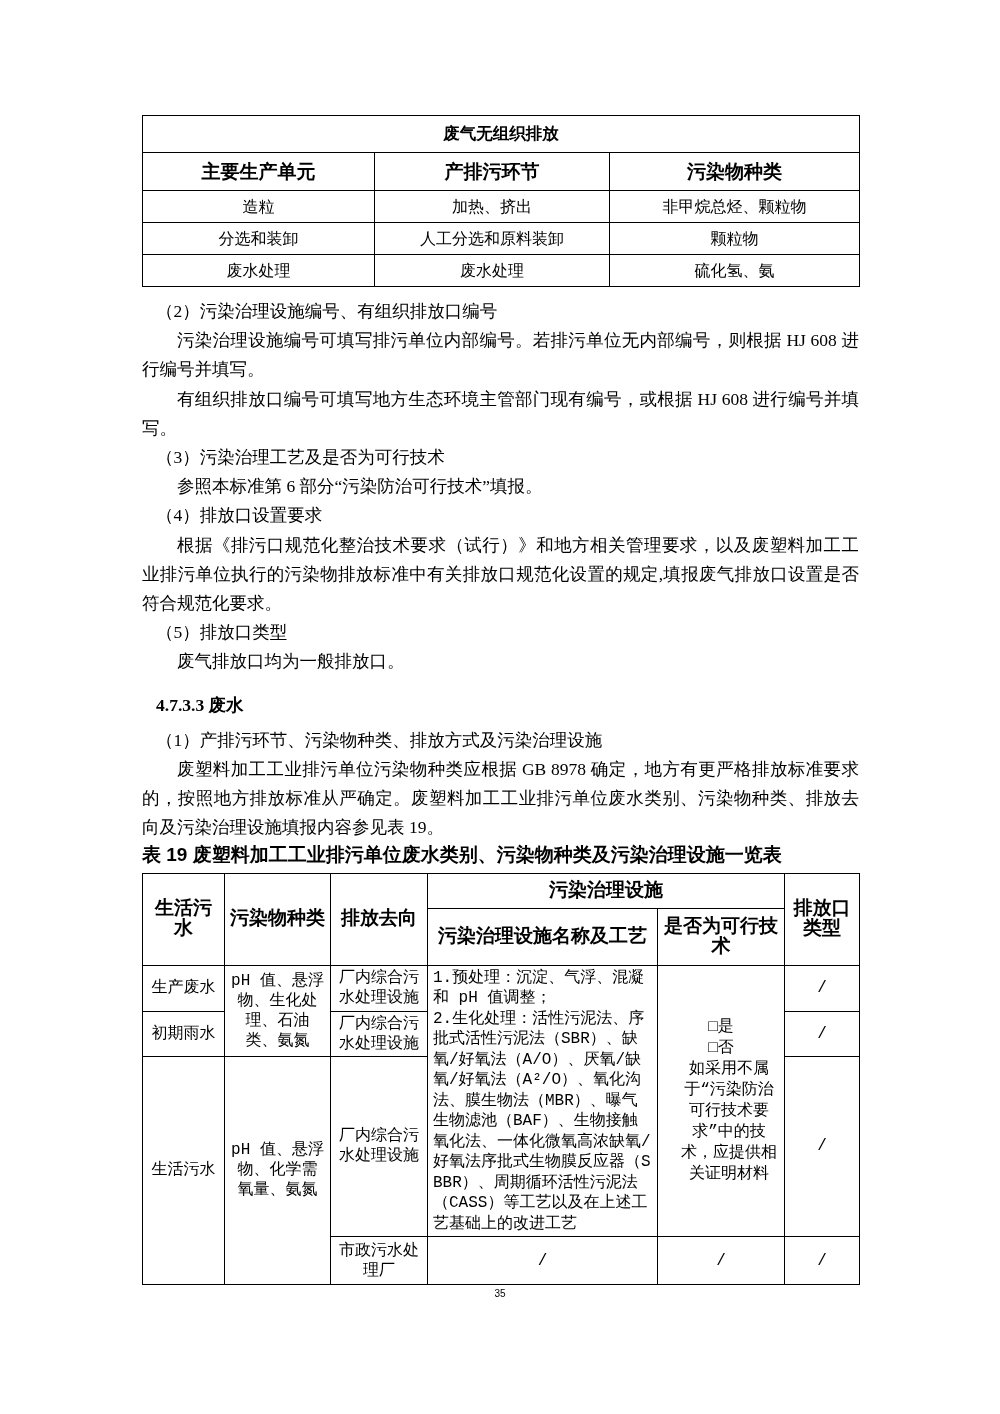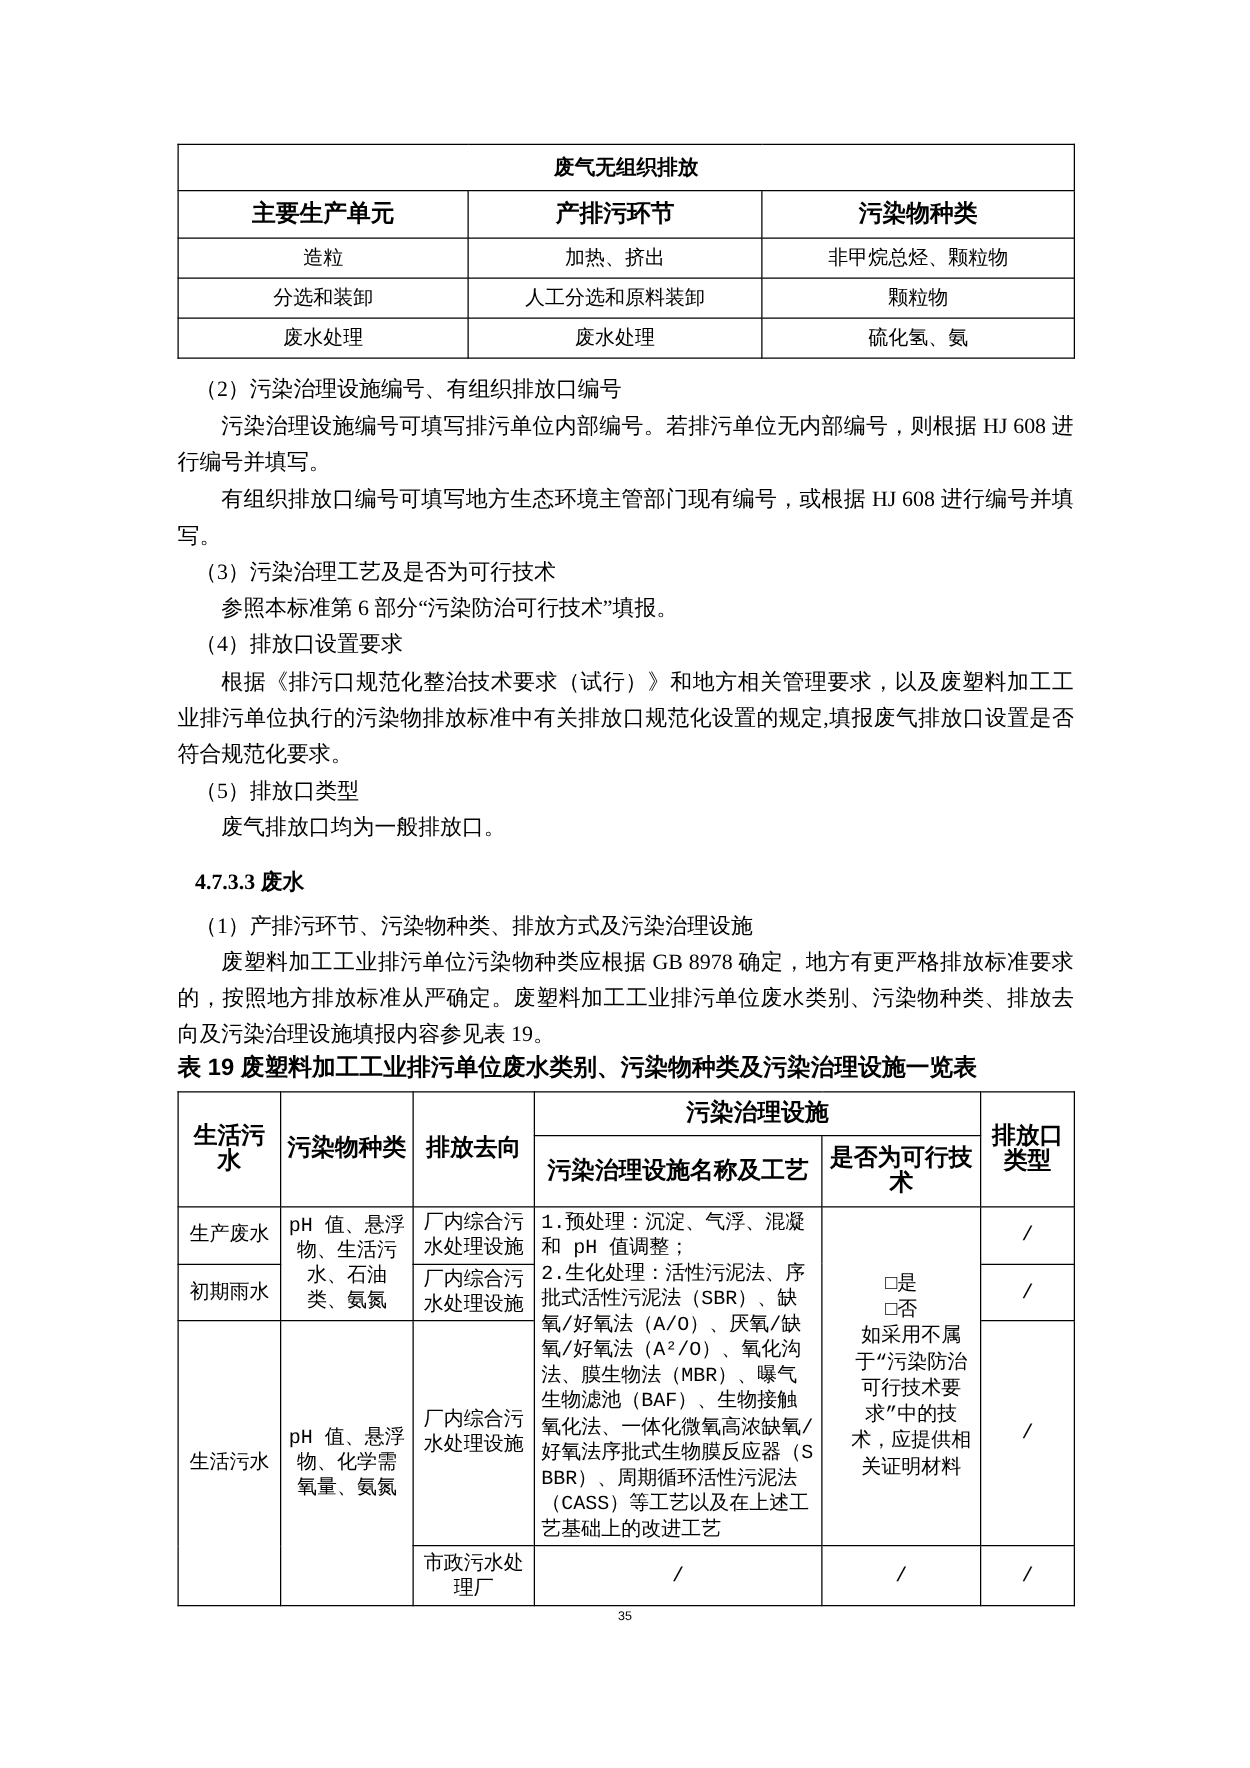--- a/index.html
+++ b/index.html
@@ -170,21 +170,21 @@
           <td colspan="2" class="hd">污染治理设施</td>
           <td rowspan="2" class="hd cell-outlet-hd">排放口类型</td>
         </tr>
         <tr class="hrow-b">
           <td class="hd">污染治理设施名称及工艺</td>
           <td class="hd">是否为可行技术</td>
         </tr>
 
         <tr class="r1">
           <td>生产废水</td>
-          <td rowspan="2">pH 值、悬浮物、生活污水、石油类、氨氮</td>
+          <td rowspan="2">pH 值、悬浮物、生化处理、石油类、氨氮</td>
           <td>厂内综合污水处理设施</td>
           <td rowspan="3" class="cell-process">1.预处理：沉淀、气浮、混凝和 pH 值调整；
 2.生化处理：活性污泥法、序批式活性污泥法（SBR）、缺氧/好氧法（A/O）、厌氧/缺氧/好氧法（A²/O）、氧化沟法、膜生物法（MBR）、曝气生物滤池（BAF）、生物接触氧化法、一体化微氧高浓缺氧/好氧法序批式生物膜反应器（SBBR）、周期循环活性污泥法（CASS）等工艺以及在上述工艺基础上的改进工艺</td>
           <td rowspan="3">
             <div class="checkline">□是</div>
             <div class="checkline">□否</div>
             <div class="feas-note">如采用不属于“污染防治可行技术要求”中的技术，应提供相关证明材料</div>
           </td>
           <td>/</td>
         </tr>

